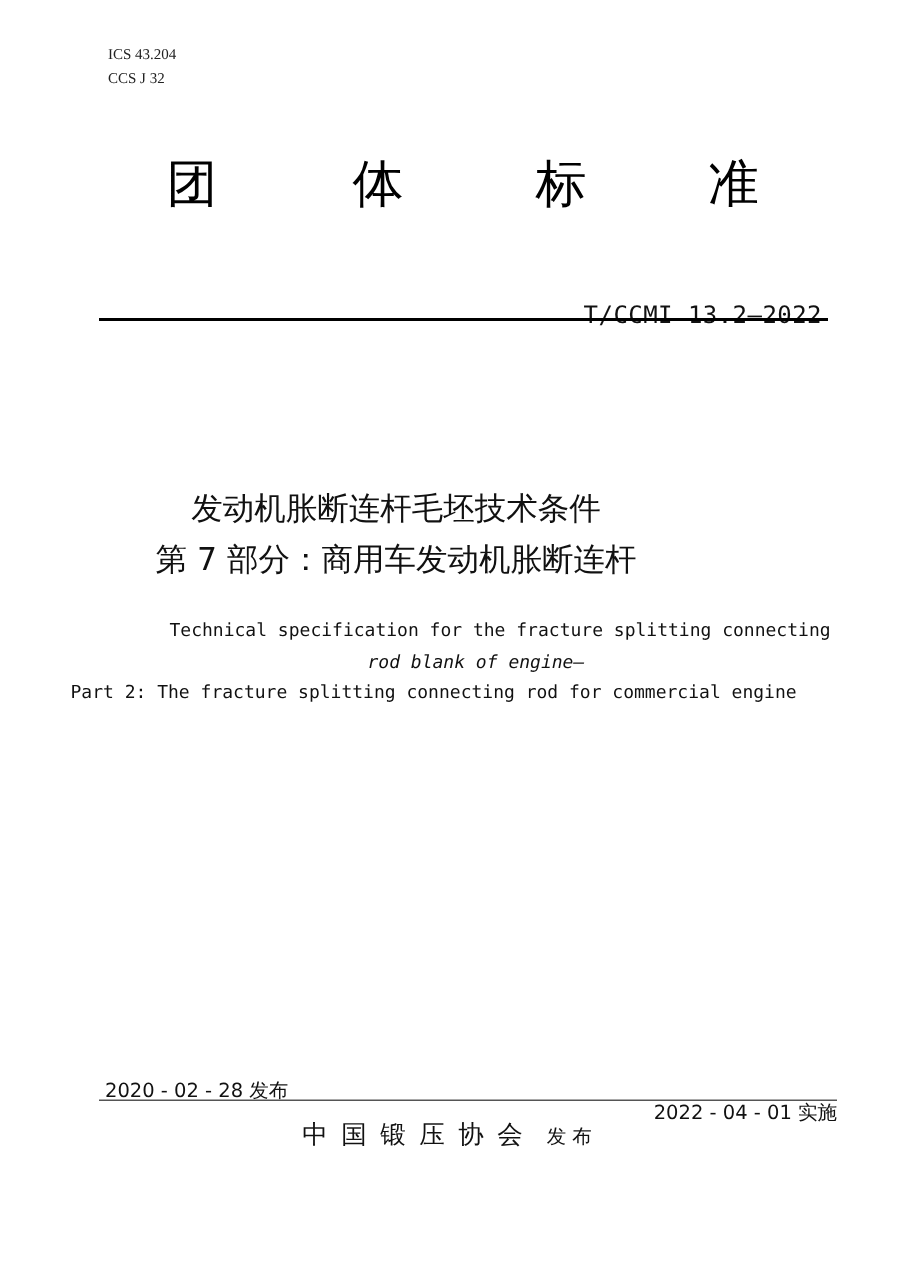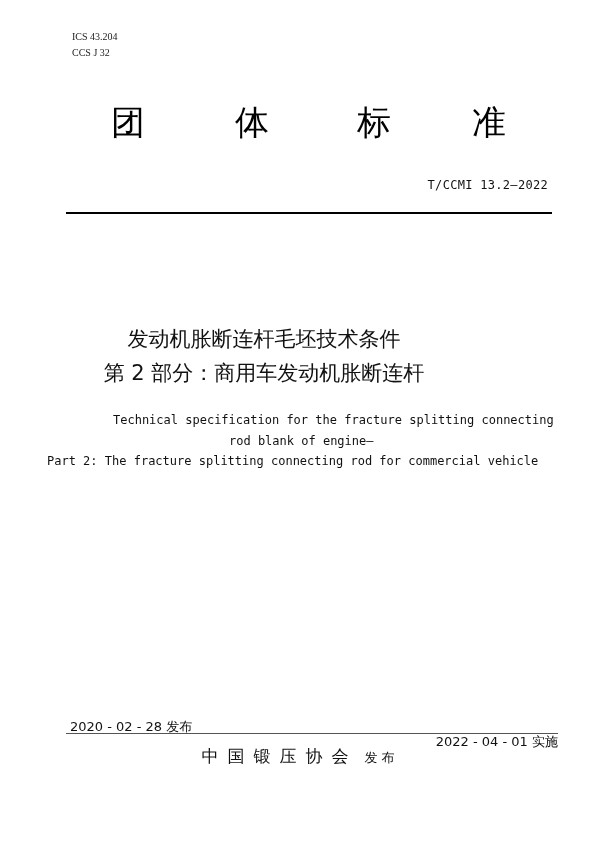--- a/index.html
+++ b/index.html
@@ -1,28 +1,28 @@
 <!DOCTYPE html>
 <html><head>
 <meta charset="utf-8">
 <style>
   html, body { margin: 0; padding: 0; background: #ffffff; }
   body { width: 600px; height: 850px; position: relative; overflow: hidden; color: #111; }
   .abs { position: absolute; }
   .ics { left: 72px; top: 29px; font-family: "Liberation Serif", serif; font-size: 10px; line-height: 16px; color: #222; }
   .title-big { left: 0; width: 600px; top: 100px; height: 50px; font-family: "DejaVu Sans", sans-serif; font-size: 34px; color: #000; }
   .title-big span { position: absolute; top: 0; }
-  .stdno { right: 52px; top: 178px; font-family: "DejaVu Sans Mono", monospace; font-size: 12px; color: #111; letter-spacing: 0.3px; }
+  .stdno { right: 52px; top: 200px; font-family: "DejaVu Sans Mono", monospace; font-size: 16px; color: #111; letter-spacing: 0.3px; }
   .rule-top { left: 66px; top: 212px; width: 486px; height: 2px; background: #000; }
   .cn-title { left: 0; width: 528px; text-align: center; font-family: "DejaVu Sans", sans-serif; font-size: 21px; color: #111; }
   .cn1 { top: 325px; }
   .cn2 { top: 359px; }
   .en { font-family: "DejaVu Sans Mono", monospace; font-size: 12px; color: #111; white-space: nowrap; text-align: center; }
   .en1 { left: 113px; top: 413px; }
-  .en2 { left: 229px; top: 434px; }
+  .en2 { left: 245px; top: 434px; font-style: italic; }
   .en3 { left: 47px; top: 454px; }
   .date-l { left: 70px; top: 718px; font-family: "DejaVu Sans", sans-serif; font-size: 13px; color: #111; }
   .date-r { right: 42px; top: 718px; font-family: "DejaVu Sans", sans-serif; font-size: 13px; color: #111; margin-top: 15px; }
   .rule-bot { left: 66px; top: 733px; width: 492px; height: 1px; background: #555; }
   .publisher { left: 0; width: 600px; top: 745px; text-align: center; font-family: "DejaVu Sans", sans-serif; color: #111; }
   .publisher .org { font-size: 17px; letter-spacing: 9px; }
   .publisher .pub { font-size: 13px; letter-spacing: 4px; margin-left: 2px; }
 </style>
 </head>
 <body>
@@ -36,25 +36,25 @@
   <span style="left:111px">团</span>
   <span style="left:235px">体</span>
   <span style="left:357px">标</span>
   <span style="left:472px">准</span>
 </div>
 
 <div class="abs stdno">T/CCMI 13.2—2022</div>
 <div class="abs rule-top"></div>
 
 <div class="abs cn-title cn1">发动机胀断连杆毛坯技术条件</div>
-<div class="abs cn-title cn2">第 2 部分：商用车发动机胀断连杆</div>
+<div class="abs cn-title cn2">第 7 部分：商用车发动机胀断连杆</div>
 
 <div class="abs en en1">Technical specification for the fracture splitting connecting</div>
 <div class="abs en en2">rod blank of engine—</div>
-<div class="abs en en3">Part 2: The fracture splitting connecting rod for commercial vehicle</div>
+<div class="abs en en3">Part 2: The fracture splitting connecting rod for commercial engine</div>
 
 <div class="abs date-l">2020 - 02 - 28 发布</div>
 <div class="abs date-r">2022 - 04 - 01 实施</div>
 <div class="abs rule-bot"></div>
 
 <div class="abs publisher">
   <span class="org">中国锻压协会</span>
   <span class="pub">发布</span>
 </div>
 

